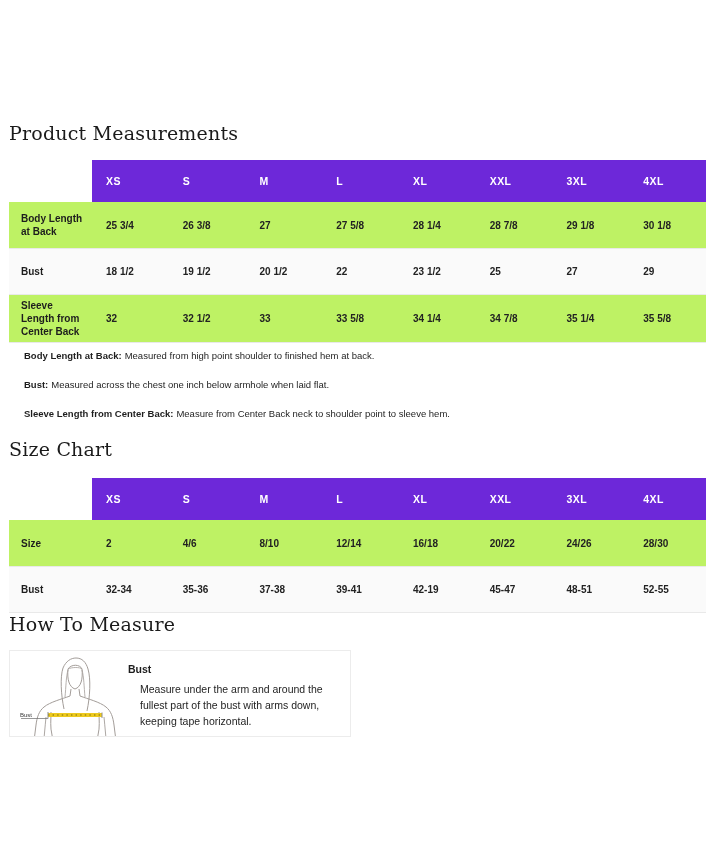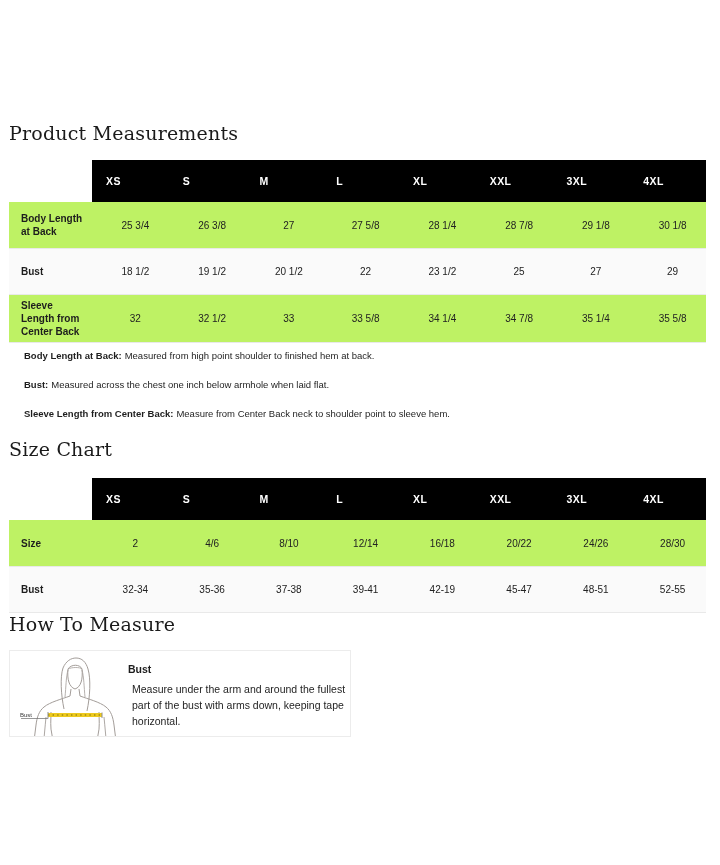--- a/index.html
+++ b/index.html
@@ -15,53 +15,53 @@
   }
   
   table.size-table{
     border-collapse:collapse;table-layout:fixed;width:697px;
   }
   #pm-table{margin-top:15px;}
   #sc-table{margin-top:17px;}
   col.label-col{width:83px;}
   col.data-col{width:76.75px;}
   .size-table thead th{
-    background:#000000;color:#ffffff;height:42px;
+    background:#6d28d9;color:#ffffff;height:42px;
     font-size:10.5px;font-weight:bold;letter-spacing:.4px;
     text-align:left;padding:0 0 0 14px;vertical-align:middle;
   }
   .size-table thead th.corner{background:transparent;padding:0;}
   .size-table tbody th.rowlabel{
     font-size:10px;font-weight:bold;text-align:left;line-height:1.3;
     padding:4px 8px 4px 12px;vertical-align:middle;color:#1d1d1d;
   }
   .size-table tbody td{
     font-size:10px;padding:4px 4px 4px 14px;height:37px;
-    vertical-align:middle;text-align:center;color:#222;
+    vertical-align:middle;text-align:left;color:#222;font-weight:bold;
   }
   .size-table tbody tr{background:#bef264;}
   .size-table tbody tr:nth-child(even){background:#fafafa;}
   .size-table tbody tr + tr{border-top:1px solid #e9e9e9;}
   .size-table tbody tr:first-child{border-top:1px solid transparent;}
   .size-table tbody tr:last-child{border-bottom:1px solid #e9e9e9;}
   
   .definitions{margin-top:7px;}
   .definitions p{margin:0 0 17px 0;font-size:9.5px;line-height:1.3;color:#1e1e1e;}
   .definitions .def-term{font-weight:bold;margin-right:3px;margin-left:15px;}
   .sc-heading{margin-top:25px;}
   .htm-heading{margin-top:31px;}
   
   .measure-card{
     margin-top:15px;width:342px;height:87px;box-sizing:border-box;
     border:1px solid #ececec;display:flex;overflow:hidden;background:#fff;
   }
   .figure-wrap{flex:0 0 auto;margin:6px 0 0 10px;}
   .measure-text{margin:12px 0 0 12px;width:218px;}
   .measure-text h3{margin:0;font-size:10.5px;font-weight:bold;color:#1d1d1d;}
-  .measure-text p{margin:7px 0 0 4px;font-size:10.5px;line-height:1.5;color:#242424;}
+  .measure-text p{margin:7px 0 0 12px;font-size:10.5px;line-height:1.5;color:#242424;}
 </style>
 </head>
 <body>
 
 <div class="content">
 
   <h2 class="section-title">Product Measurements</h2>
 
   <table class="size-table" id="pm-table">
     <colgroup>

